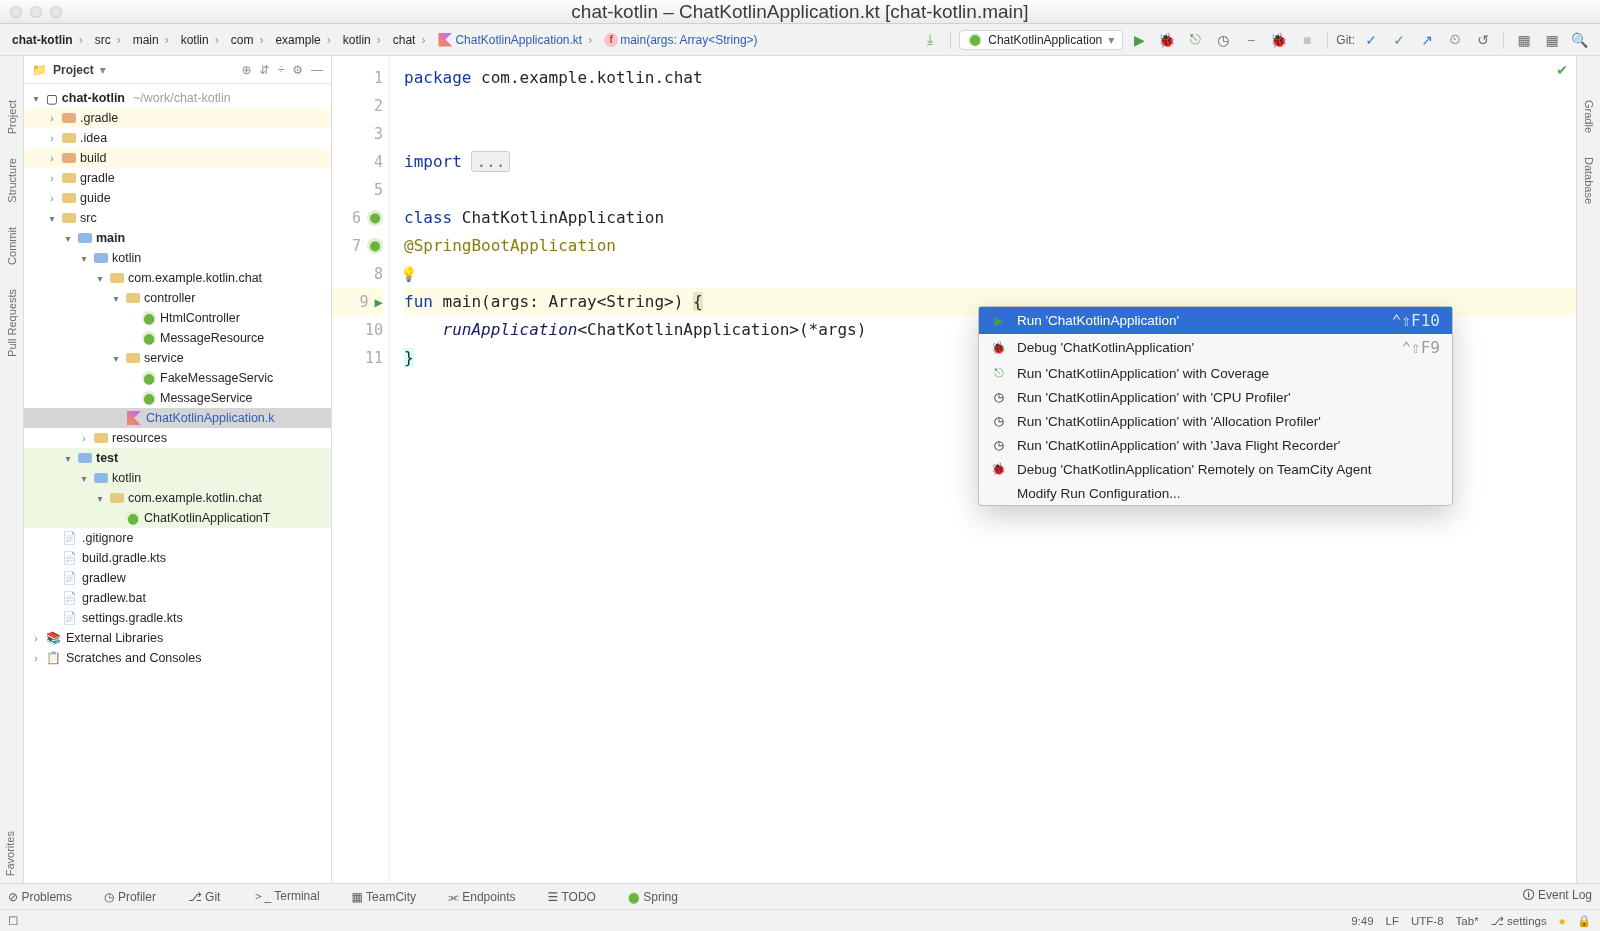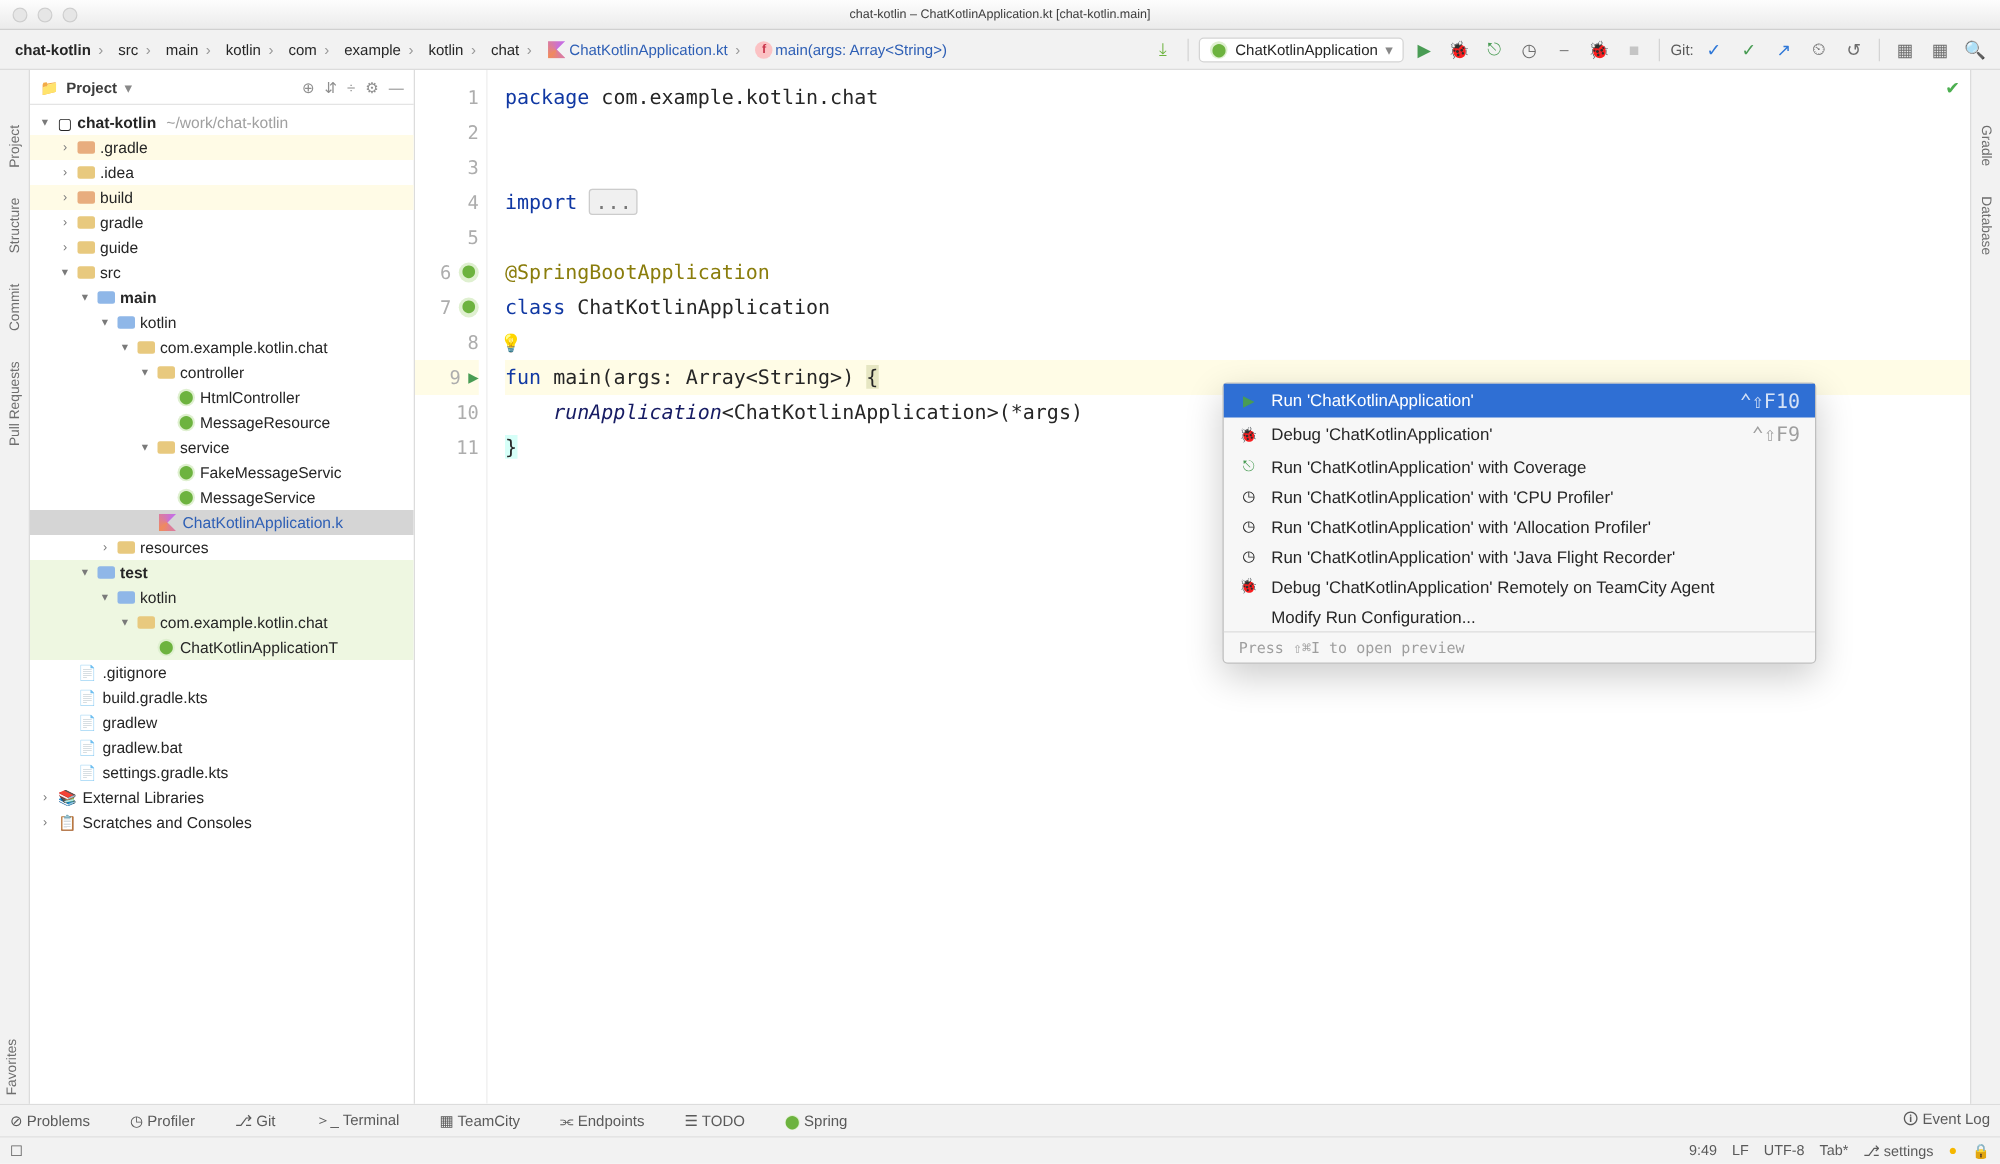--- a/index.html
+++ b/index.html
@@ -26,21 +26,21 @@
     }
     .traffic { display: flex; gap: 8px; }
     .tl {
       width: 12px; height: 12px; border-radius: 50%;
       border: 1px solid rgba(0,0,0,.1);
       background: #e6e6e6;
     }
     .window-title {
       position: absolute; left: 0; right: 0;
       text-align: center;
-      font-size: 10px;
+      font-size: 19px;
       color: #3c3c3c;
       pointer-events: none;
     }
 
     
     .top-row {
       height: 32px;
       background: #f2f2f2;
       border-bottom: 1px solid #dcdcdc;
       display: flex;
@@ -509,22 +509,22 @@
       <div class="gl">
           <span>11</span>
         </div>
     </div>
     <div class="code">
       <div class="ln"><span class="kw">package</span><span> com.example.kotlin.chat</span></div>
       <div class="ln"></div>
       <div class="ln"></div>
       <div class="ln"><span class="kw">import </span><span class="fold-pill">...</span></div>
       <div class="ln"></div>
+      <div class="ln"><span class="kw">class</span><span> ChatKotlinApplication</span></div>
       <div class="ln"><span class="ann">@SpringBootApplication</span></div>
-      <div class="ln"><span class="kw">class</span><span> ChatKotlinApplication</span></div>
       <div class="ln"><span class="bulb" style="position:relative;left:-4px">💡</span></div>
       <div class="ln line-hl"><span class="kw">fun</span><span> main(args: Array&lt;String&gt;) </span><span class="hl-br">{</span></div>
       <div class="ln"><span>    </span><span class="it">runApplication</span><span>&lt;ChatKotlinApplication&gt;(*args)</span></div>
       <div class="ln"><span class="hl-cy">}</span></div>
     </div>
   </div>
 
   <div class="right-rail">
     <span class="rail-label">Gradle</span>
     <span class="rail-label">Database</span>
@@ -563,21 +563,20 @@
     <span>Run 'ChatKotlinApplication' with 'Java Flight Recorder'</span>
   </div>
   <div class="popup-row">
     <span class="ic ic-bug">🐞</span>
     <span>Debug 'ChatKotlinApplication' Remotely on TeamCity Agent</span>
   </div>
   <div class="popup-row">
     <span class="ic"></span>
     <span>Modify Run Configuration...</span>
   </div>
-  <div class="popup-foot">Press ⇧⌘I to open preview</div>
 </div>
 
 <div class="bottom-bar">
   <span>⊘ <span>Problems</span></span>
   <span>◷ <span>Profiler</span></span>
   <span>⎇ <span>Git</span></span>
   <span>＞_ <span>Terminal</span></span>
   <span>▦ <span>TeamCity</span></span>
   <span>⫘ <span>Endpoints</span></span>
   <span>☰ <span>TODO</span></span>

